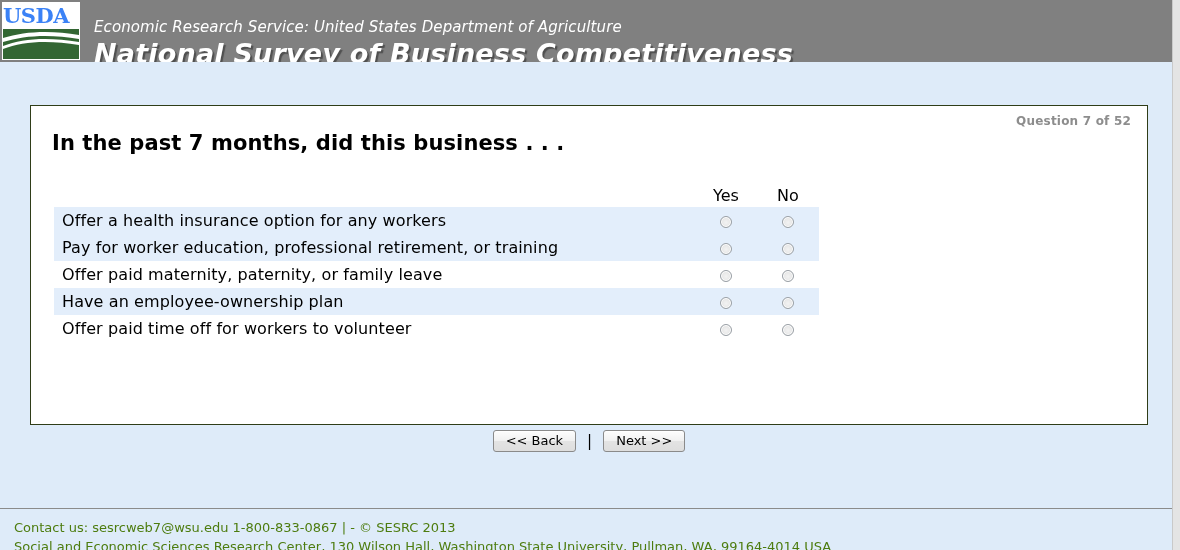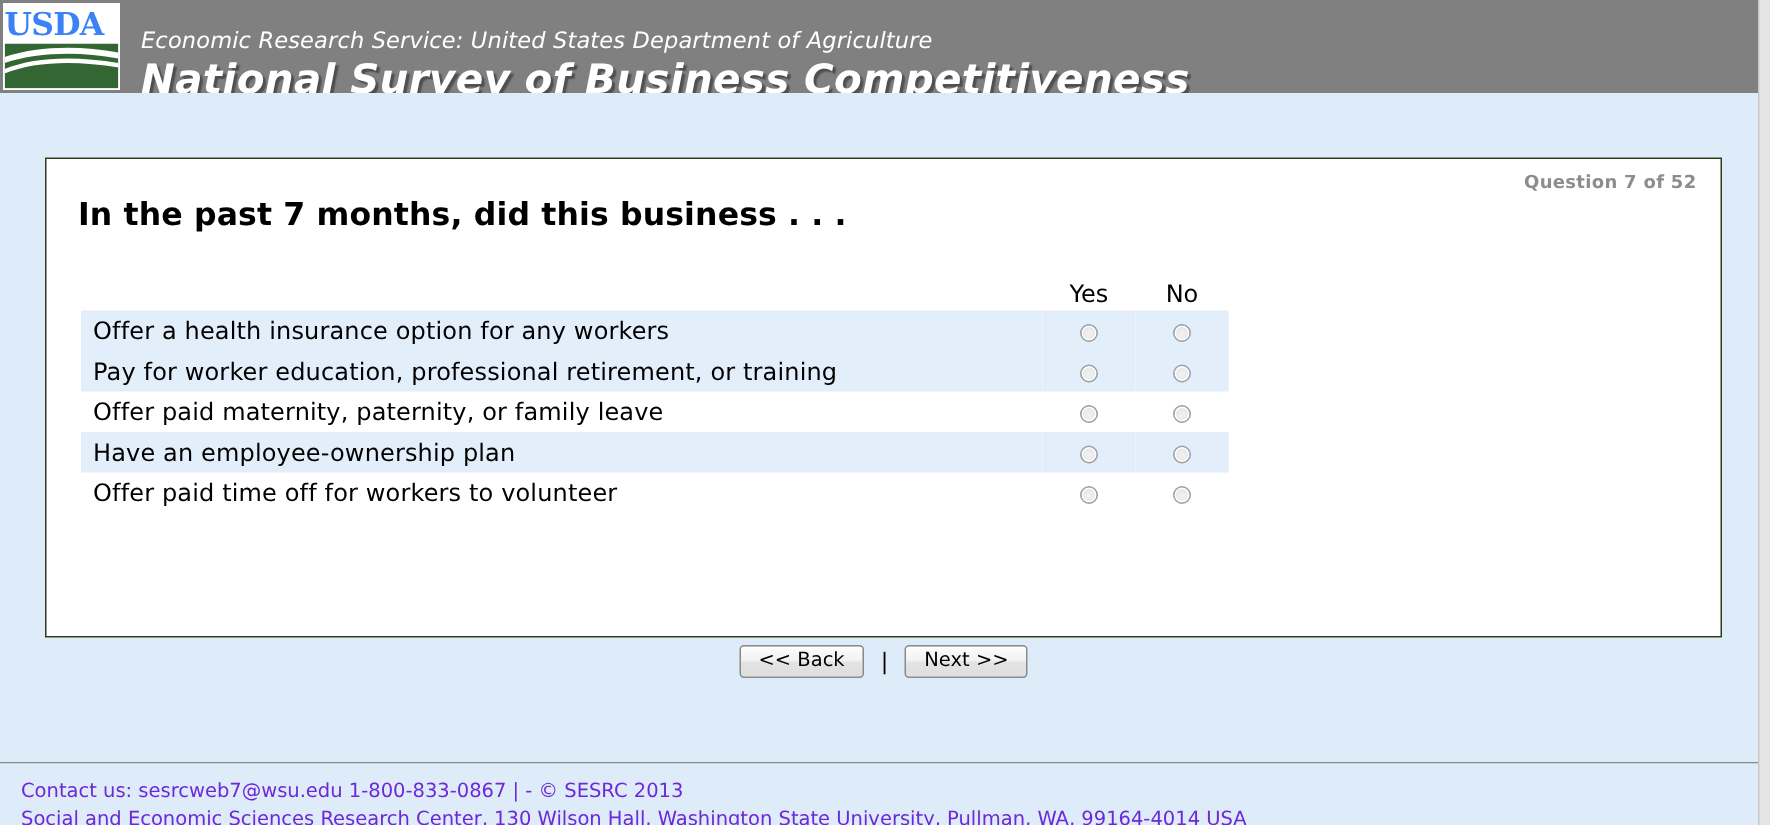--- a/index.html
+++ b/index.html
@@ -235,21 +235,21 @@
     left: 0;
     top: 509px;
     width: 1172px;
     height: 41px;
     background: #deebf9;
     padding: 9px 0 0 14px;
     box-sizing: border-box;
   }
   .footer-line {
     font-size: 13px;
-    color: #6d28d9;
+    color: #4d7c0f;
     line-height: 19px;
     white-space: nowrap;
   }
 </style>
 </head>
 <body>
 
 <div class="site-header">
 
   <div class="usda-logo">

